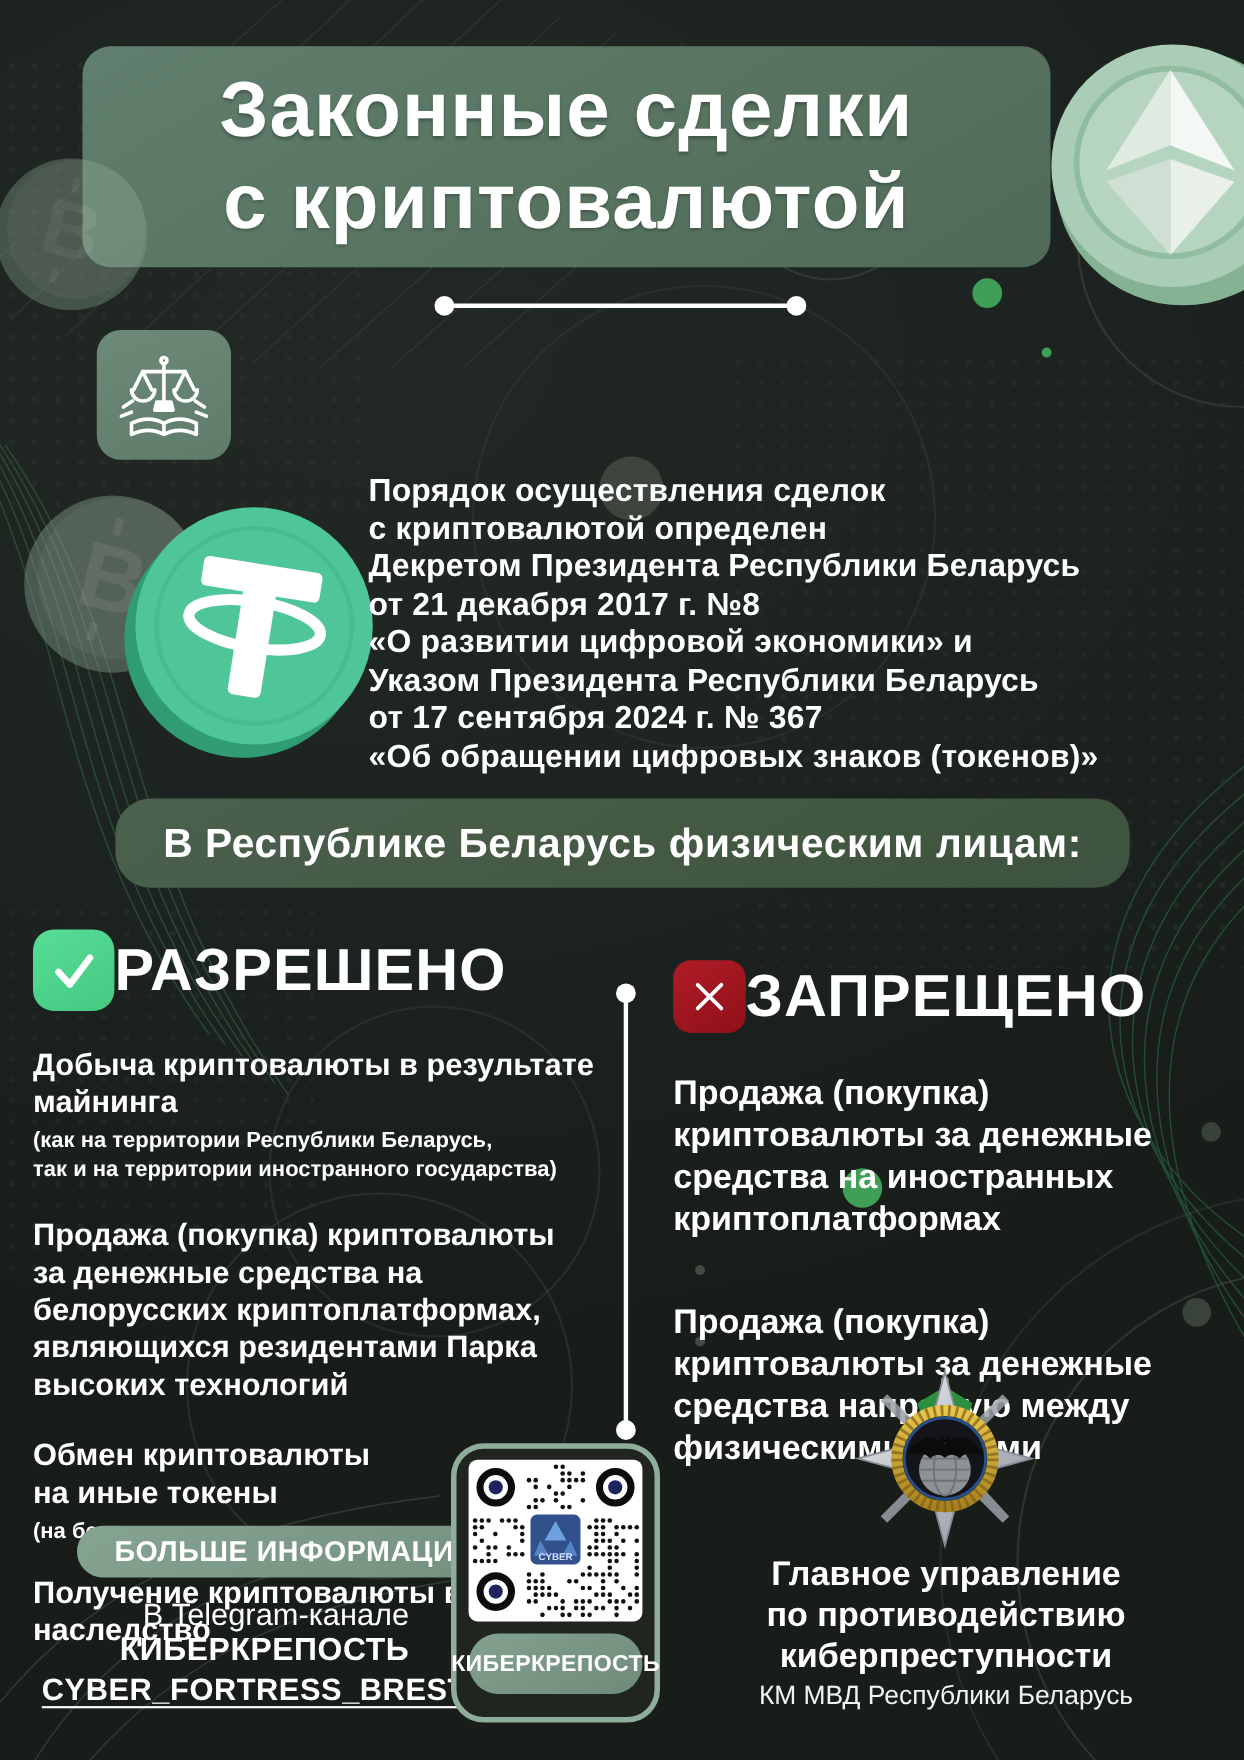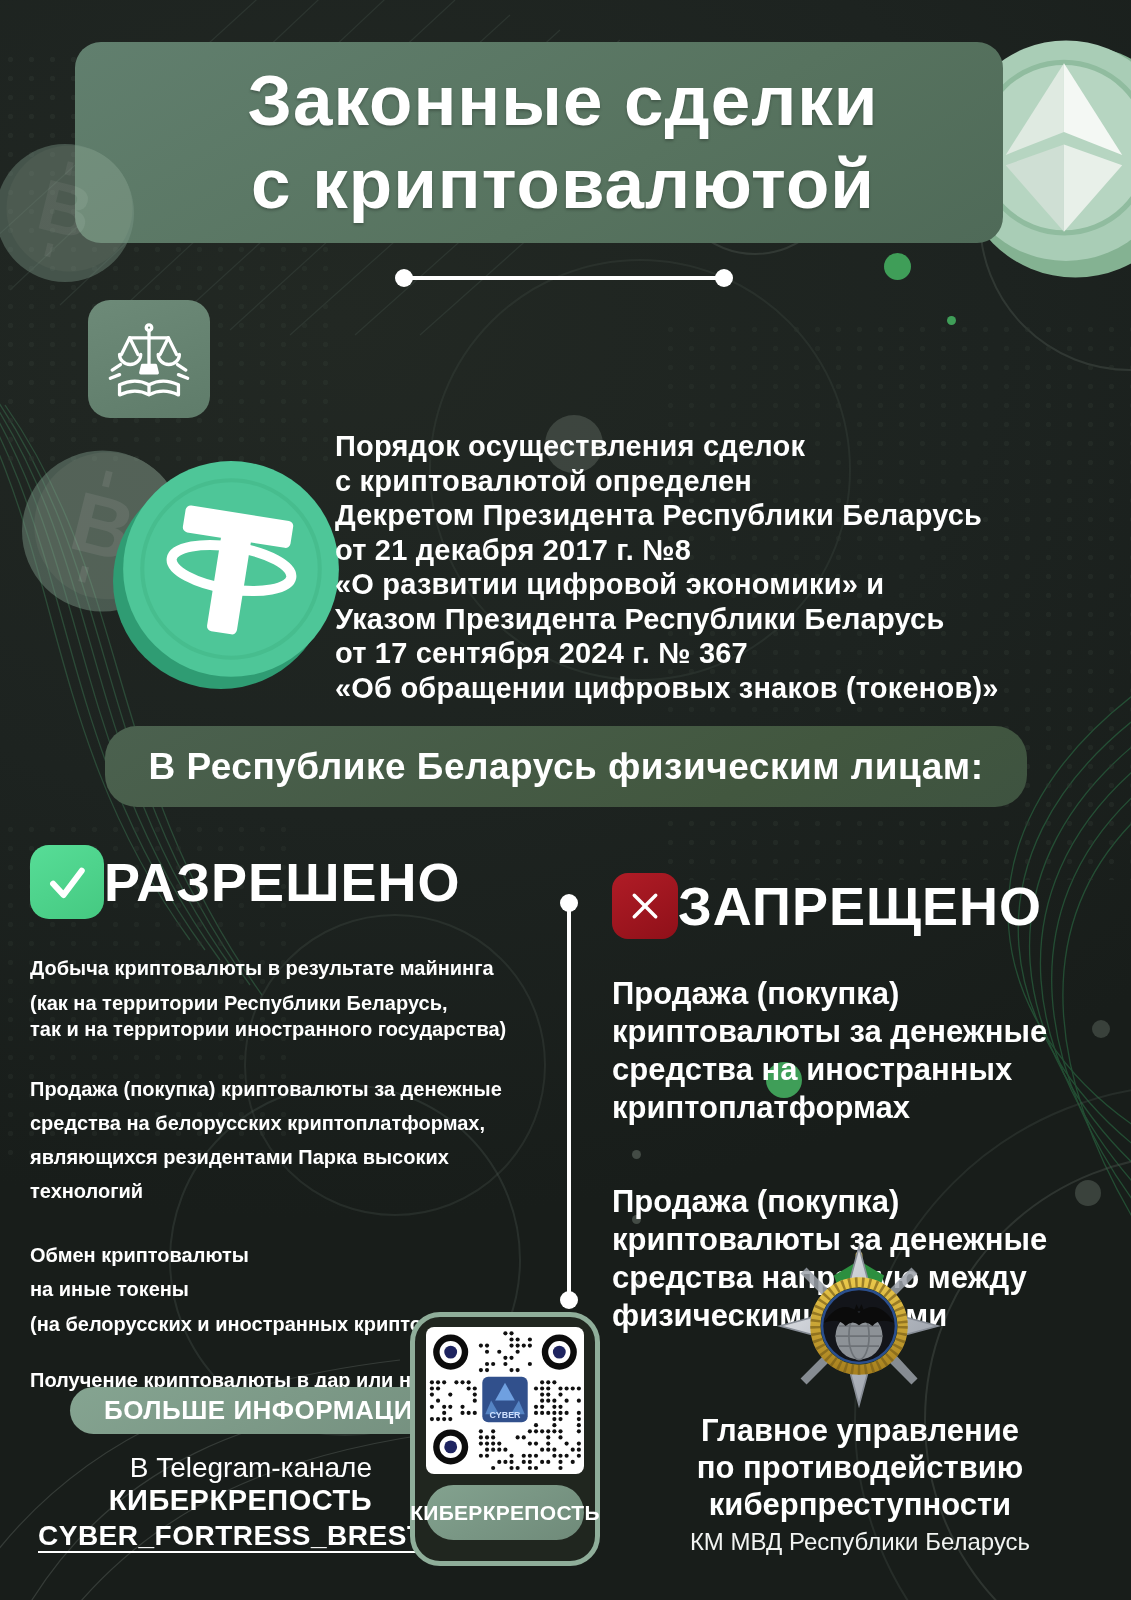--- a/index.html
+++ b/index.html
@@ -8,21 +8,21 @@
     background:radial-gradient(1200px 900px at 30% 20%, #222823 0%, #1d2320 55%, #181d1a 100%);
     font-family:"Liberation Sans", sans-serif;color:#fff;
   }
   .abs{position:absolute;}
   .pre{white-space:pre-line;}
   
   .tex{position:absolute;background-image:radial-gradient(circle,#2b332d 2.6px,transparent 2.9px);background-size:21px 19px;opacity:.55;}
   
   .title-box{left:75px;top:42px;width:880px;height:201px;border-radius:26px;
     background:linear-gradient(150deg,#617f6e 0%,#57735f 60%,#4f6a58 100%);
-    display:flex;align-items:center;justify-content:center;text-align:center;padding-left:48px;}
+    display:flex;align-items:center;justify-content:center;text-align:center;}
   .title-text{font-size:71px;line-height:1.16;font-weight:800;letter-spacing:1px;text-shadow:0 2px 3px rgba(0,0,0,.25);}
   .hdiv{left:405px;top:276px;width:318px;height:4px;background:#fff;border-radius:2px;}
   .hdiv::before,.hdiv::after{content:"";position:absolute;top:-7px;width:18px;height:18px;border-radius:50%;background:#fff;}
   .hdiv::before{left:-10px;} .hdiv::after{right:-10px;}
   
   .scales-box{left:88px;top:300px;width:122px;height:118px;border-radius:22px;background:linear-gradient(160deg,#6d8a78,#5f7c6a);display:flex;align-items:center;justify-content:center;}
   .intro{left:232px;top:301px;width:740px;font-size:31px;line-height:39px;font-weight:700;}
   
   .decree{left:335px;top:429px;width:680px;font-size:29px;line-height:34.5px;font-weight:600;letter-spacing:.2px;}
   
@@ -30,21 +30,21 @@
     display:flex;align-items:center;justify-content:center;}
   .banner span{font-size:37px;font-weight:700;letter-spacing:.5px;}
   
   .col{position:absolute;top:845px;}
   .col-left{left:30px;width:528px;}
   .col-right{left:612px;width:495px;margin-top:28px;}
   .col-head{display:flex;align-items:center;}
   .check-ic{width:74px;height:74px;border-radius:19px;background:linear-gradient(150deg,#57dd97,#45c981);flex:0 0 auto;display:flex;align-items:center;justify-content:center;}
   .x-ic{width:66px;height:66px;border-radius:16px;background:linear-gradient(150deg,#b01c26,#8f1019);flex:0 0 auto;display:flex;align-items:center;justify-content:center;}
   .col-head h2{margin:0;font-size:54px;font-weight:800;letter-spacing:1px;}
-  .item{font-size:20px;line-height:34px;font-weight:700;margin-top:30px;}
+  .item{font-size:28px;line-height:34px;font-weight:700;margin-top:30px;}
   .item-note{font-size:20px;line-height:26px;font-weight:600;margin-top:5px;}
   .col-right .item{font-size:31px;line-height:38px;margin-top:36px;}
   .col-right .item + .item{margin-top:56px;}
   .vdiv{left:567px;top:903px;width:4px;height:397px;background:#fff;border-radius:2px;}
   .vdiv::before,.vdiv::after{content:"";position:absolute;left:-7px;width:18px;height:18px;border-radius:50%;background:#fff;}
   .vdiv::before{top:-9px;} .vdiv::after{bottom:-9px;}
   
   .pill{left:70px;top:1387px;height:47px;padding:0 34px;border-radius:26px;background:linear-gradient(150deg,#85a491,#748f7e);
     display:inline-flex;align-items:center;font-size:26px;font-weight:700;letter-spacing:.5px;cursor:pointer;}
   .tg-block{left:38px;top:1452px;width:334px;text-align:right;}

